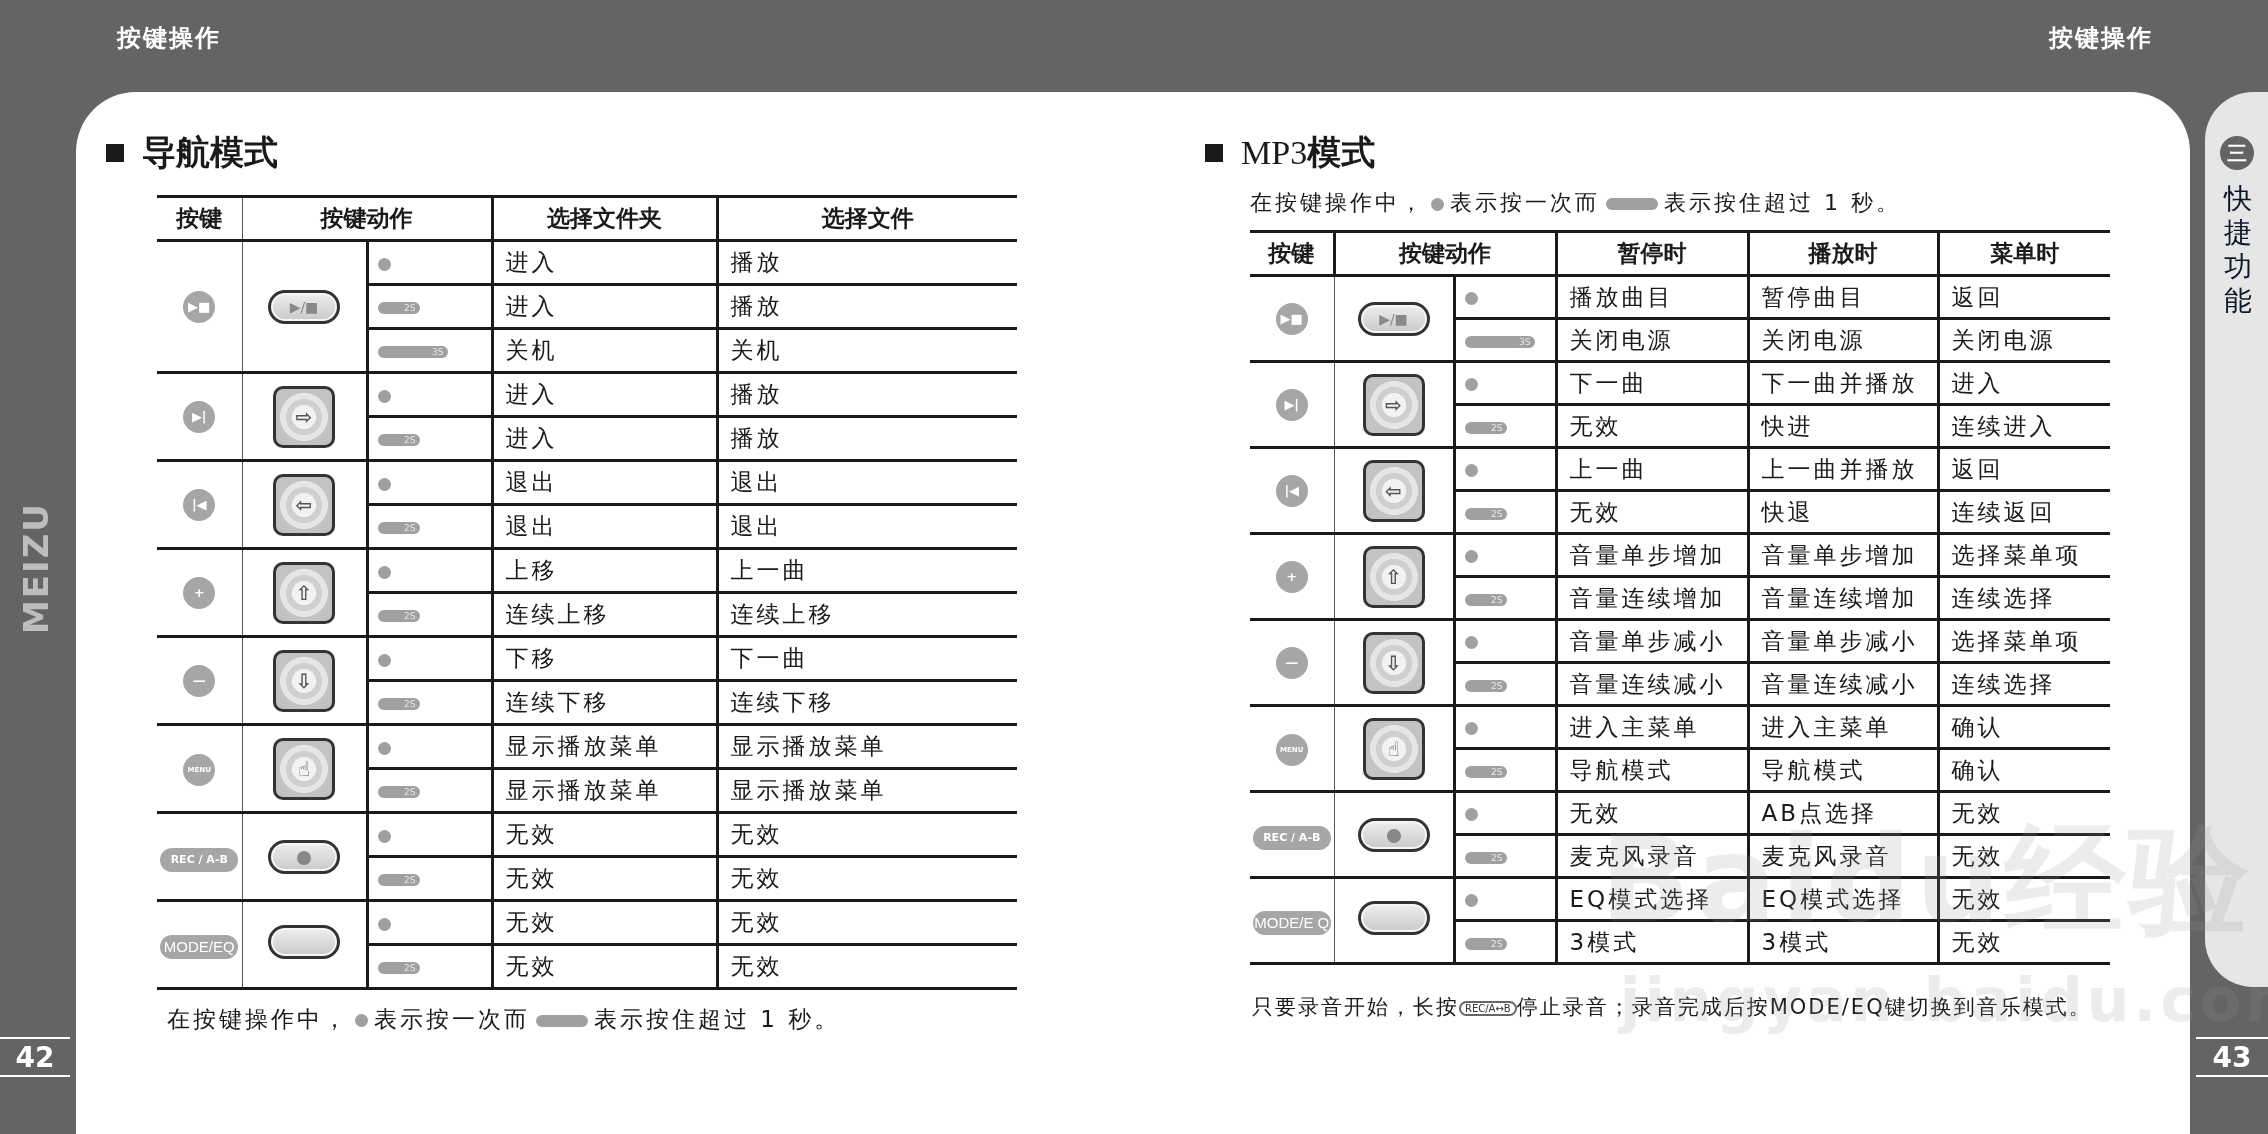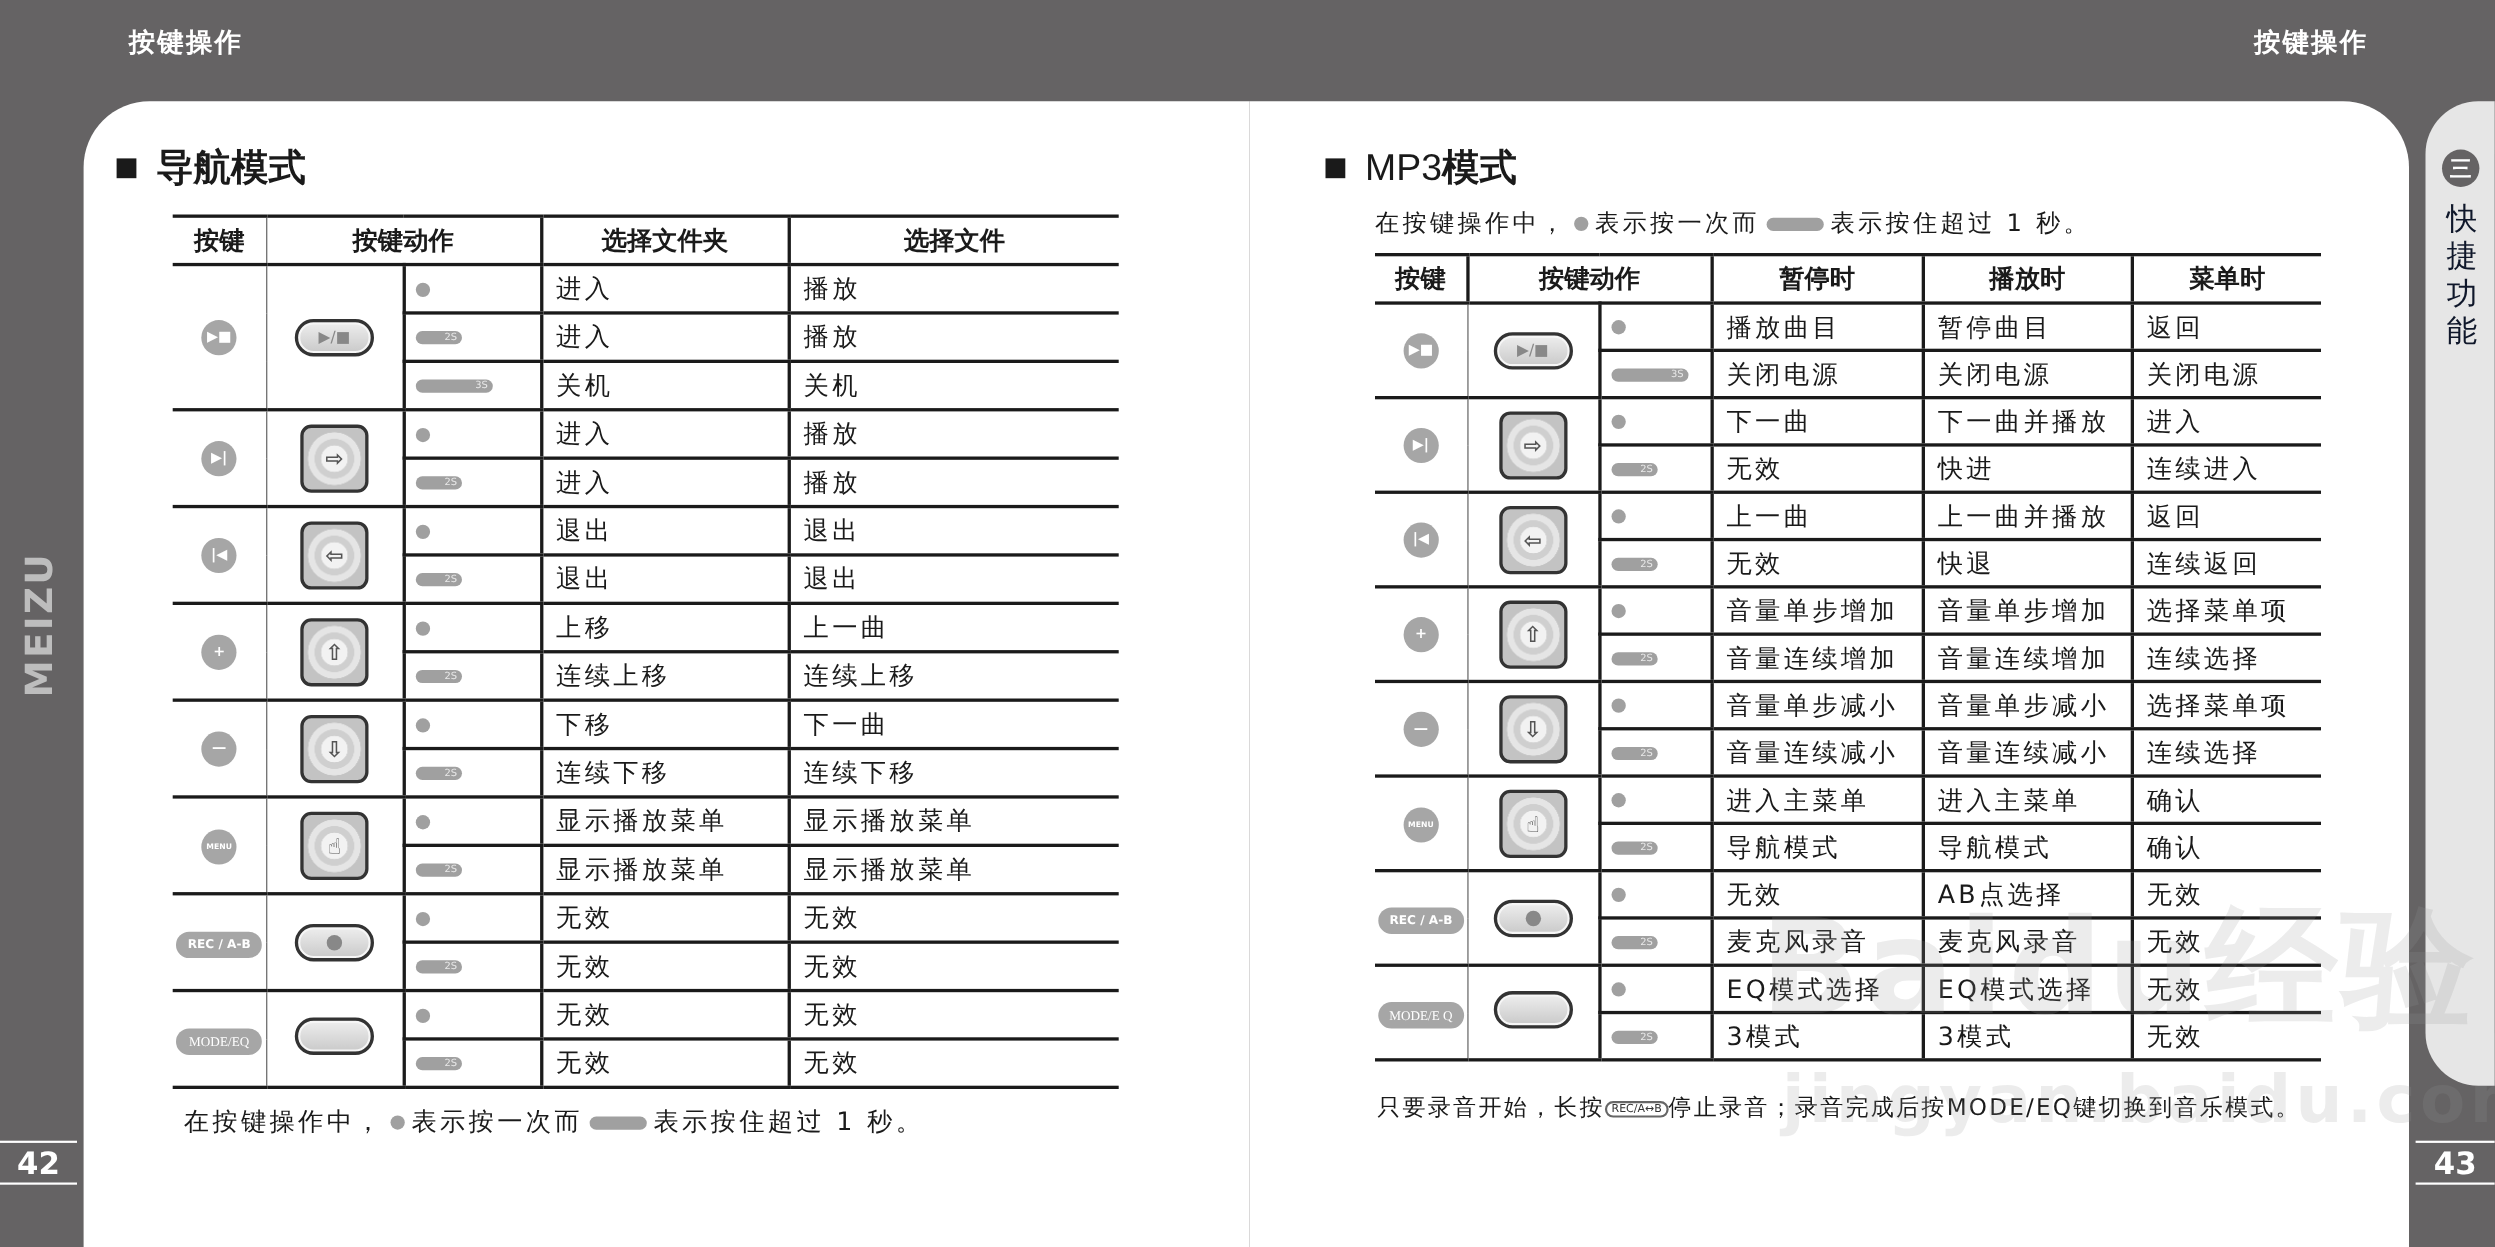--- a/index.html
+++ b/index.html
@@ -20,41 +20,41 @@
 
   .brand { position: absolute; left: 16px; top: 498px; width: 40px; height: 140px; }
   .brand span { position: absolute; left: 50%; top: 50%; transform: translate(-50%,-50%) rotate(-90deg); color: #bdbdbd; font-weight: bold; font-size: 34px; letter-spacing: 2px; white-space: nowrap; }
 
   .pagenum { position: absolute; color: #fff; font-size: 28px; font-weight: bold; text-align: center; border-top: 2px solid #fff; border-bottom: 2px solid #fff; height: 40px; line-height: 38px; top: 1037px; }
   .pagenum-left { left: 0; width: 70px; }
   .pagenum-right { left: 2196px; width: 72px; }
 
   .sec-title { position: absolute; font-size: 34px; font-weight: bold; display: flex; align-items: center; }
   .sec-title .sq { width: 18px; height: 18px; background: #1a1a1a; margin-right: 18px; }
-  .sec-title .mono { font-family: Liberation Sans, sans-serif; font-weight: normal; }
+  .sec-title .mono { font-family: Liberation Serif, serif; font-weight: normal; }
 
   table.kt { position: absolute; border-collapse: collapse; font-size: 23px; }
   table.kt th, table.kt td { border-top: 3px solid #1a1a1a; border-bottom: 3px solid #1a1a1a; height: 30px; padding: 0; }
   table.kt th { font-weight: bold; text-align: center; height: 44px; }
   table.kt td.txt { padding-left: 12px; letter-spacing: 3px; border-left: 3px solid #1a1a1a; }
   table.kt td.act { border-left: 3px solid #1a1a1a; padding-left: 9px; }
   table.kt td.keyc { text-align: center; vertical-align: middle; }
   table.kt td.btnc { text-align: center; vertical-align: middle; border-left: 1px solid #555; }
   table.kt th.bl { border-left: 3px solid #1a1a1a; }
   table.kt th.bl1 { border-left: 1px solid #555; }
 
   .dot { display: inline-block; width: 13px; height: 13px; border-radius: 50%; background: #a0a0a0; vertical-align: middle; }
   .bar { display: inline-block; height: 12px; border-radius: 6px; background: #a0a0a0; vertical-align: middle; position: relative; font-size: 9px; color: #e9e9e9; text-align: right; line-height: 12px; padding-right: 4px; }
   .bar.s2 { width: 42px; }
   .bar.s3 { width: 70px; }
 
   .key-circ { display: inline-block; width: 32px; height: 32px; border-radius: 50%; background: #a6a6a6; color: #fff; font-size: 13px; line-height: 32px; text-align: center; font-weight: bold; }
   .key-circ.menu { font-size: 7px; }
   .key-pill { display: inline-block; width: 78px; height: 24px; border-radius: 12px; background: #a6a6a6; color: #fff; font-size: 11px; line-height: 24px; text-align: center; font-weight: bold; }
-  .key-pill.mode { font-weight: normal; font-family: Liberation Serif, serif; font-size: 12px; }
+  .key-pill.mode { font-weight: normal; font-family: Liberation Sans, sans-serif; font-size: 15px; }
 
   .hw-oval { display: inline-block; width: 72px; height: 34px; border-radius: 18px; border: 3px solid #333; background: linear-gradient(#eee, #c9c9c9); color: #888; font-size: 14px; line-height: 28px; text-align: center; box-shadow: inset 0 0 0 2px #f6f6f6; }
   .hw-oval .rec-dot { display: inline-block; width: 14px; height: 14px; border-radius: 50%; background: #888; vertical-align: middle; }
   .hw-pad { display: inline-block; width: 62px; height: 62px; border-radius: 10px; border: 3px solid #333; background: radial-gradient(circle, #f2f2f2 0 30%, #cfcfcf 31% 45%, #e5e5e5 46% 60%, #c3c3c3 61%); position: relative; color: #555; font-size: 20px; line-height: 56px; text-align: center; font-weight: bold; }
 
   .note { position: absolute; font-size: 23px; letter-spacing: 3px; white-space: nowrap; }
   .note .dot, .note .bar { margin: 0 6px; }
   .note .bar { width: 52px; height: 12px; }
   .rec-inline { display: inline-block; border: 2px solid #666; border-radius: 10px; font-size: 10px; padding: 0 4px; letter-spacing: 0; vertical-align: middle; background: #ffffff; color: #333; }
 

